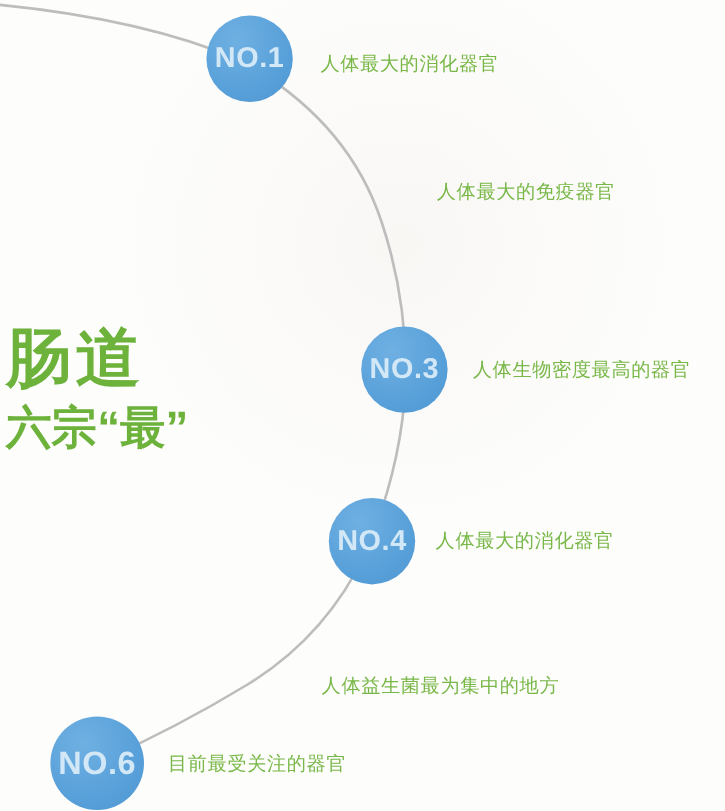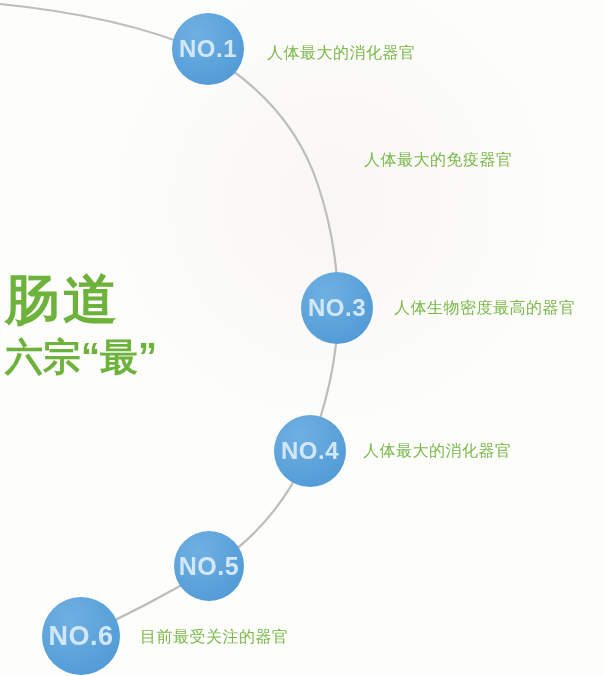--- a/index.html
+++ b/index.html
@@ -100,18 +100,18 @@
   <div class="node-label l1">人体最大的消化器官</div>
 
   <div class="node-label l2">人体最大的免疫器官</div>
 
   <div class="node-circle c3">NO.3</div>
   <div class="node-label l3">人体生物密度最高的器官</div>
 
   <div class="node-circle c4">NO.4</div>
   <div class="node-label l4">人体最大的消化器官</div>
 
-  <div class="node-circle c5">NO.5</div>
+  <div class="node-label l5">人体益生菌最为集中的地方</div>
 
   <div class="node-circle c6">NO.6</div>
   <div class="node-label l6">目前最受关注的器官</div>
 
 </div>
 
 </body></html>

